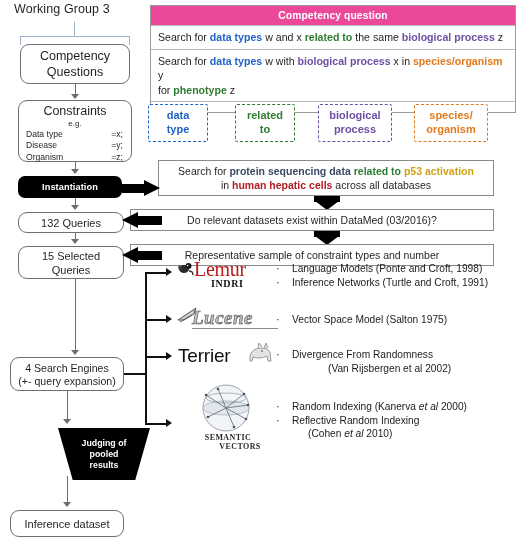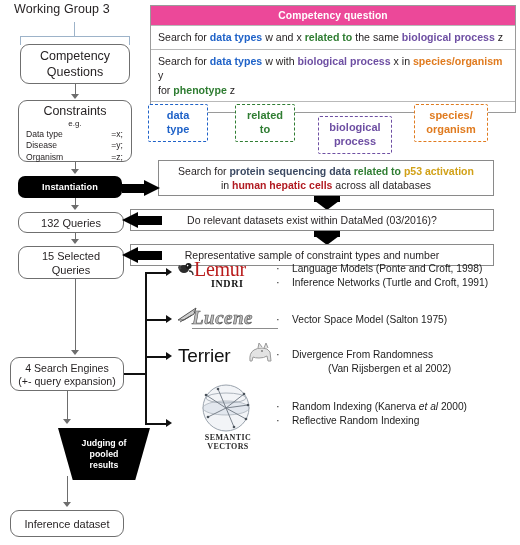--- a/index.html
+++ b/index.html
@@ -178,21 +178,21 @@
   </div>
 
   <div class="abs chip dt" style="left:148px;top:104px;width:60px;height:38px;">
     <div>data</div>
     <div>type</div>
   </div>
   <div class="abs chip rt" style="left:235px;top:104px;width:60px;height:38px;">
     <div>related</div>
     <div>to</div>
   </div>
-  <div class="abs chip bp" style="left:318px;top:116px;width:74px;height:38px;">
+  <div class="abs chip bp" style="left:318px;top:104px;width:74px;height:38px;">
     <div>biological</div>
     <div>process</div>
   </div>
   <div class="abs chip so" style="left:414px;top:104px;width:74px;height:38px;">
     <div>species/</div>
     <div>organism</div>
   </div>
 
   <div class="abs stmt" style="left:158px;top:160px;width:336px;height:36px;padding-top:3px;">
     <div>
@@ -323,26 +323,29 @@
         <circle cx="12" cy="12" r="1.3"></circle>
           <circle cx="50" cy="11" r="1.3"></circle>
         <circle cx="54" cy="22" r="1.3"></circle>
           <circle cx="14" cy="34" r="1.3"></circle>
         <circle cx="40" cy="44" r="1.3"></circle>
           <circle cx="52" cy="36" r="1.3"></circle>
         <circle cx="24" cy="6" r="1.3"></circle>
       </g>
     </svg>
     <div class="sv-word" style="position:absolute;left:0;top:50px;width:96px;">SEMANTIC</div>
-    <div class="sv-word" style="position:absolute;left:0;top:59px;width:96px;">VECTORS</div>
+    <div class="sv-word" style="position:absolute;left:12px;top:59px;width:96px;">VECTORS</div>
   </div>
   <div class="abs bul" style="left:270px;top:400px;width:246px;">
     <div style="position:relative;padding-left:22px;">
       <span class="dot" style="left:6px;">·</span>
       <span>Random Indexing (Kanerva <i>et al</i> 2000)</span>
     </div>
     <div style="position:relative;padding-left:22px;">
       <span class="dot" style="left:6px;">·</span>
       <span>Reflective Random Indexing</span>
     </div>
+    <div style="position:relative;padding-left:38px;">
+      <span>(Cohen <i>et al</i> 2010)</span>
+    </div>
   </div>
 
 </div>
 
 </body></html>

